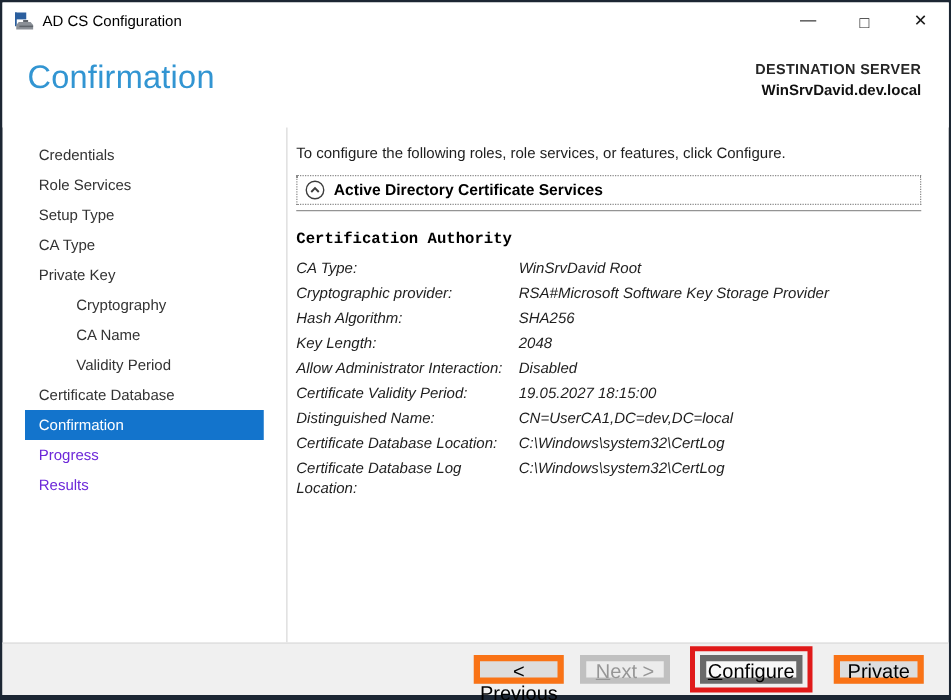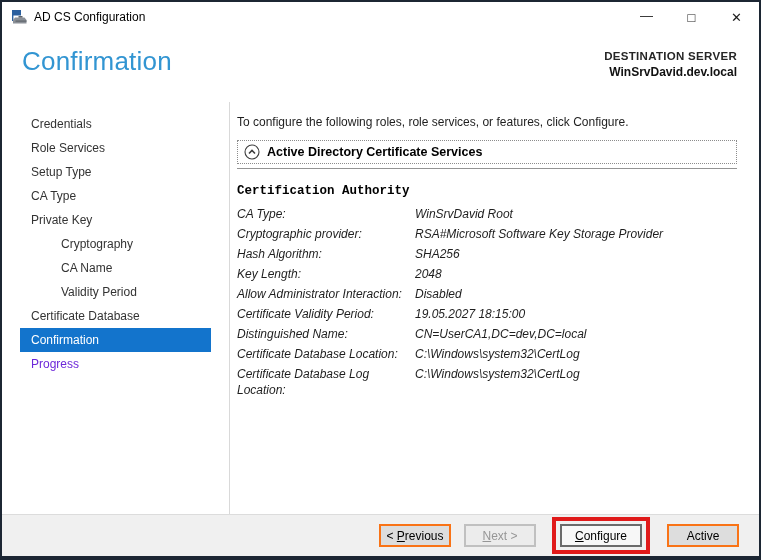--- a/index.html
+++ b/index.html
@@ -85,23 +85,23 @@
 
   
   .footer {
     flex: 0 0 auto; height: 42px;
     background: #f0f0f0; border-top: 1px solid #dcdcdc;
     display: flex; align-items: center; justify-content: flex-end;
     padding-right: 20px;
   }
   .btn {
     font-family: "Liberation Sans", sans-serif;
-    font-size: 12px; color: #000;
+    font-size: 16px; color: #000;
     width: 72px; height: 23px;
-    background: #dddddd; border: 2px solid #f97316;
+    background: #dddddd; border: 5px solid #f97316;
     margin-left: 13px; cursor: default;
   }
   .btn .mn { text-decoration: underline; }
   .btn:disabled, .btn.disabled {
     background: #ececec; border-color: #c0c0c0; color: #969696;
   }
   .btn.configure { width: 82px; background: #f7f7f7; border-color: #6a6a6a; margin-left: 0; }
   .red-annotation {
     display: inline-block;
     border: 4px solid #e01a1a;
@@ -154,20 +154,21 @@
       <div class="nav-item">Role Services</div>
       <div class="nav-item">Setup Type</div>
       <div class="nav-item">CA Type</div>
       <div class="nav-item">Private Key</div>
       <div class="nav-item sub">Cryptography</div>
       <div class="nav-item sub">CA Name</div>
       <div class="nav-item sub">Validity Period</div>
       <div class="nav-item">Certificate Database</div>
       <div class="nav-item selected">Confirmation</div>
       <div class="nav-item disabled">Progress</div>
+      <div class="nav-item disabled">Results</div>
     </div>
 
     <div class="content">
       <div class="intro">To configure the following roles, role services, or features, click Configure.</div>
 
       <div class="expander-wrap">
         <div class="expander">
           <span class="chev-circle">
             <svg width="16" height="16" viewBox="0 0 16 16">
               <circle cx="8" cy="8" r="7" fill="none" stroke="#3c3c3c" stroke-width="1.1"></circle>
@@ -202,16 +203,16 @@
       </div>
     </div>
   </div>
 
   <div class="footer">
     <button class="btn"><span>&lt; </span><span class="mn">P</span><span>revious</span></button>
     <button class="btn disabled" disabled=""><span></span><span class="mn">N</span><span>ext &gt;</span></button>
     <span class="red-annotation">
       <button class="btn configure"><span></span><span class="mn">C</span><span>onfigure</span></button>
     </span>
-    <button class="btn">Active</button>
+    <button class="btn">Private</button>
   </div>
 
 </div>
 
 </body></html>

